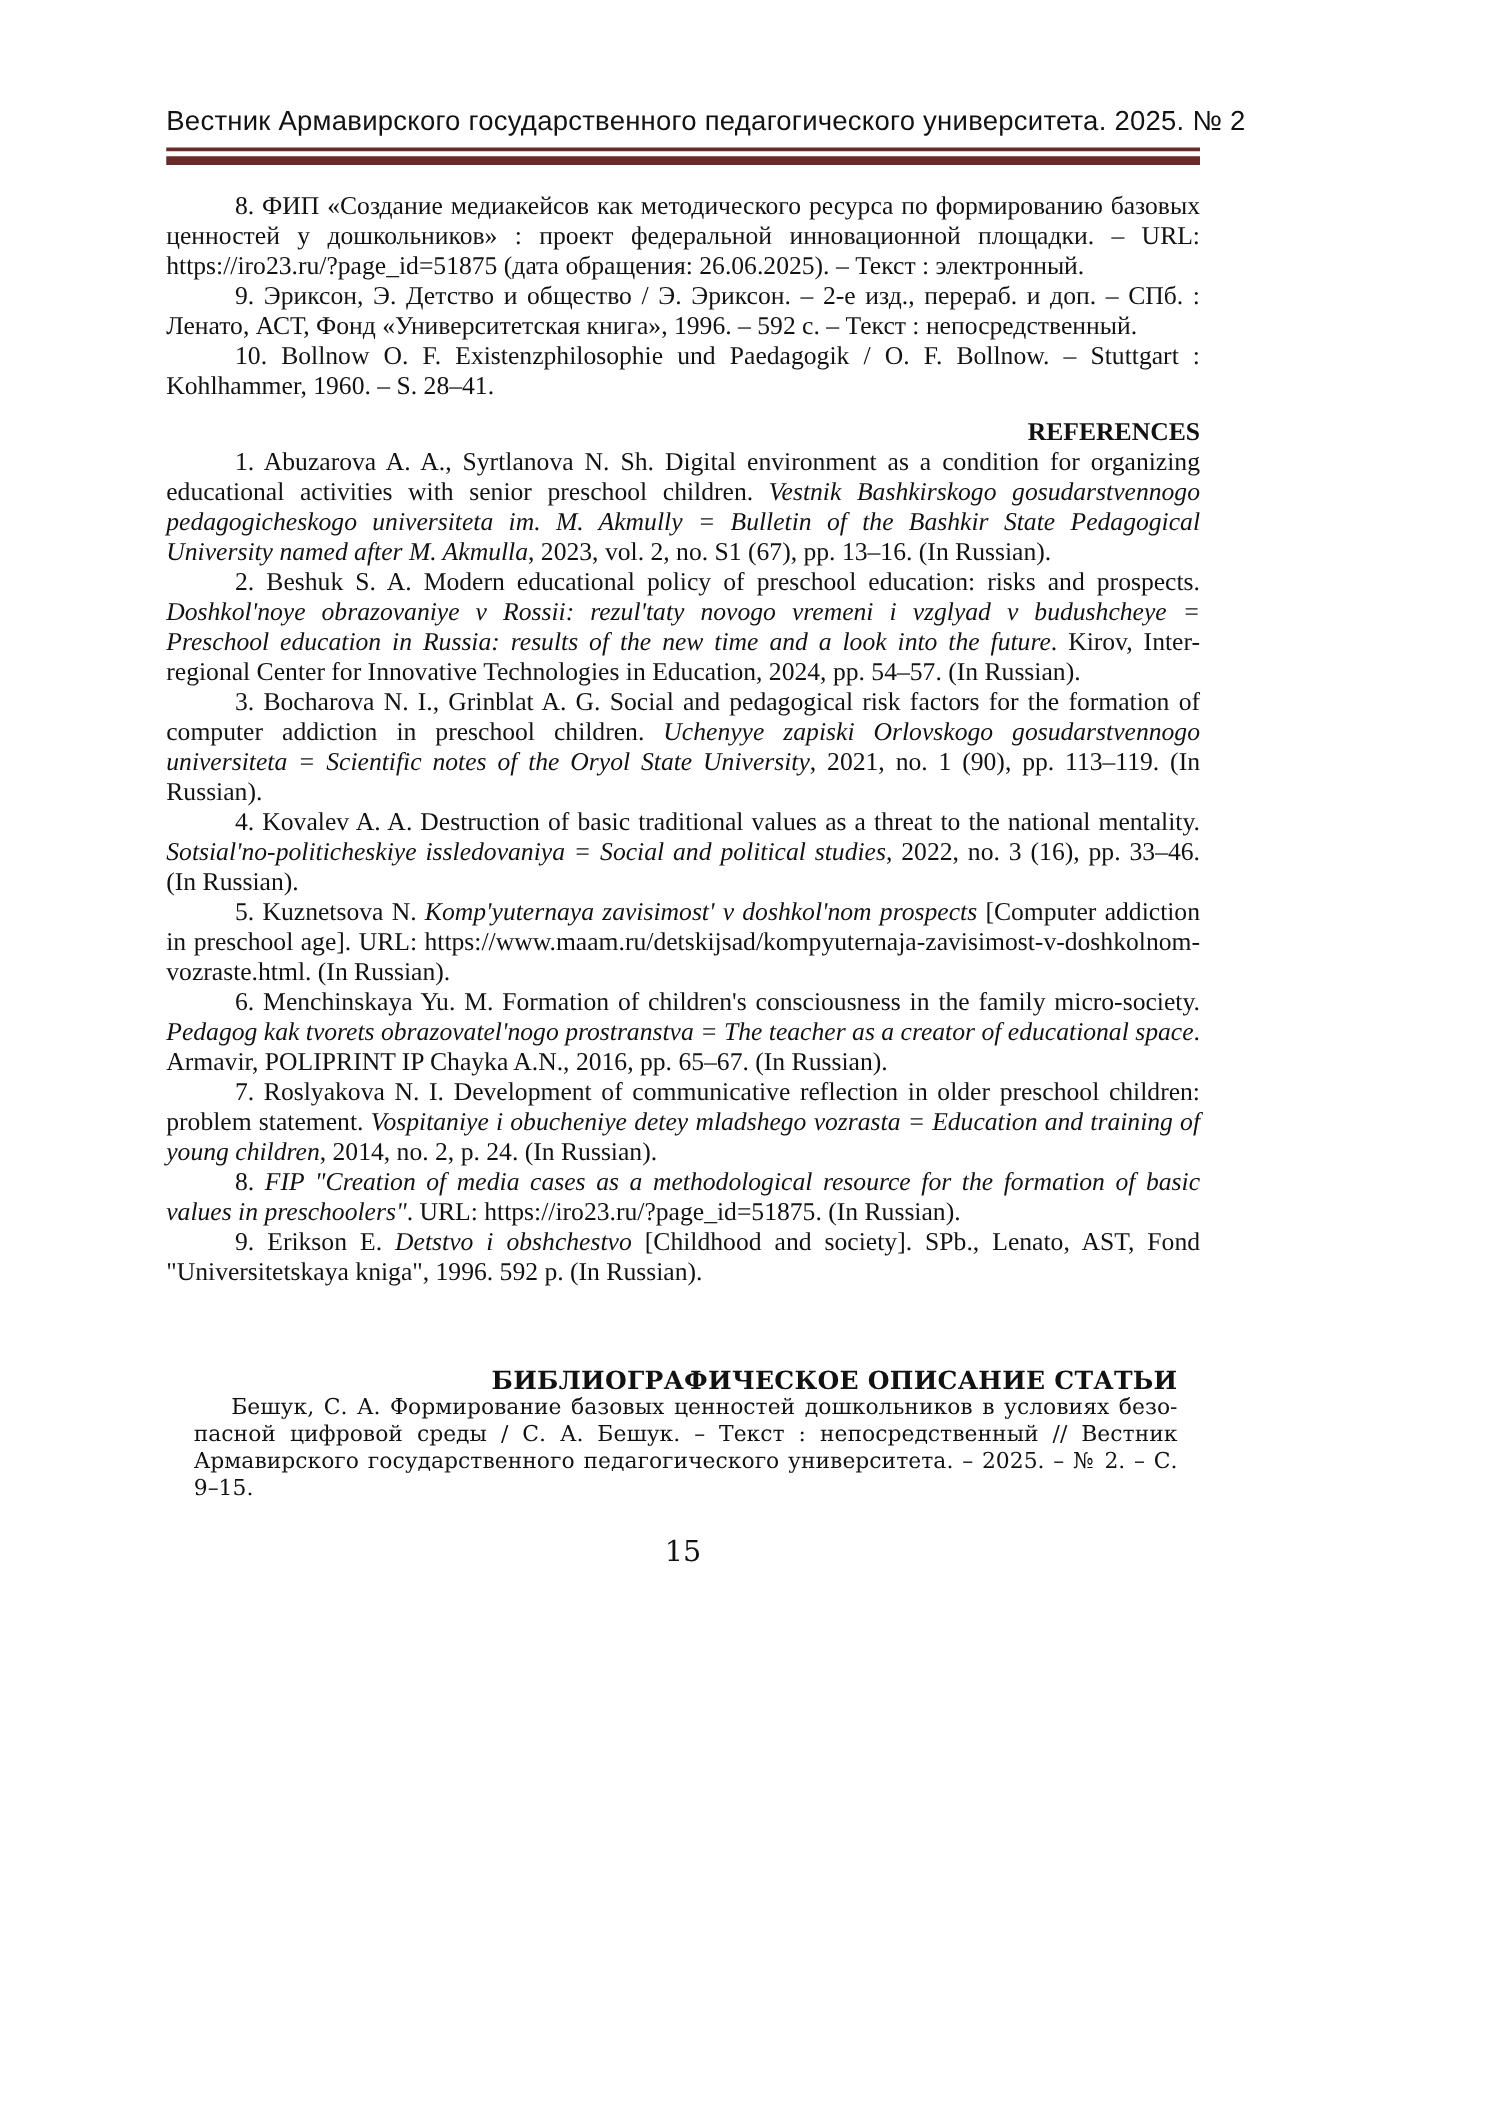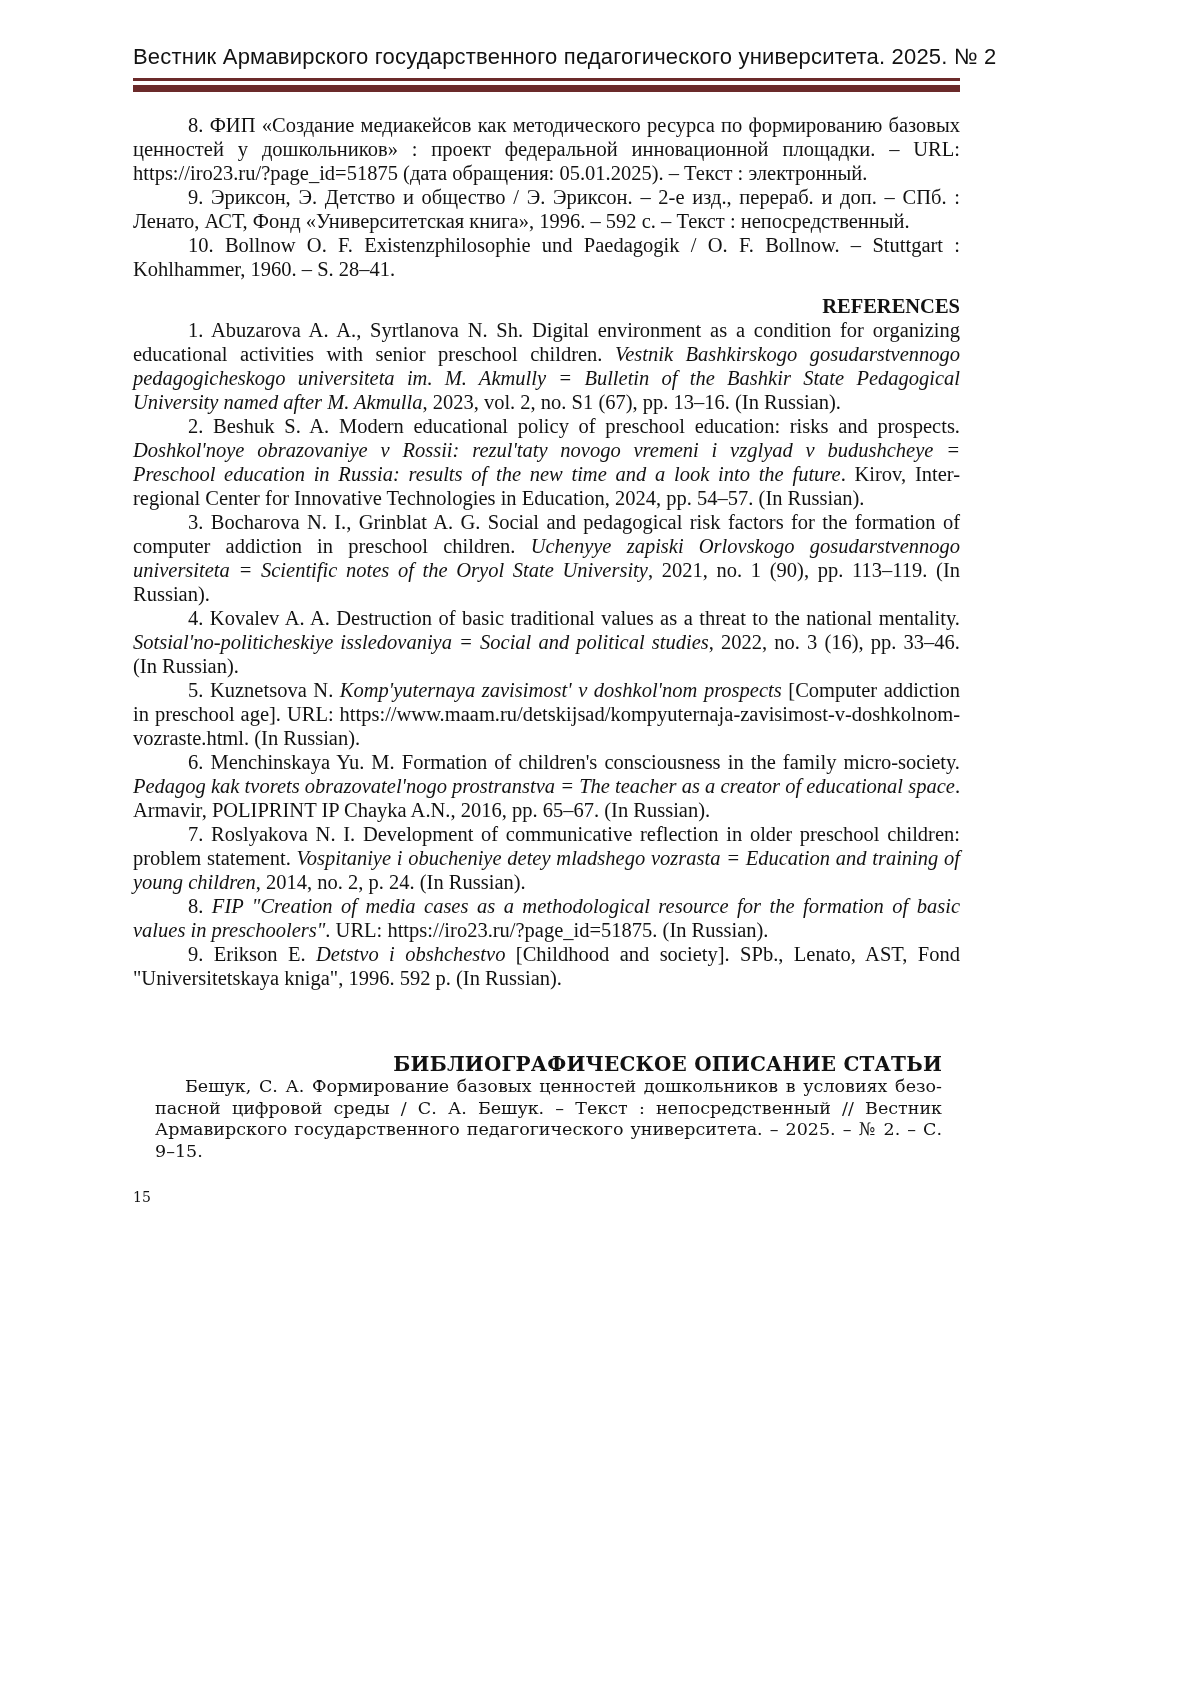--- a/index.html
+++ b/index.html
@@ -8,21 +8,21 @@
     width:1200px; height:1697px;
     margin:0 auto;
     background:#ffffff;
     color:#121212;
     overflow:hidden;
   }
   .content { margin-left:133px; width:827px; }
 
   
   .running-head {
-    padding-top:44px;
+    padding-top:84px;
     font-family:"Liberation Sans", sans-serif;
     font-size:22px;
     text-align:center;
     letter-spacing:0.2px;
     white-space:nowrap;
   }
   .rule-thin  { height:3px; background:#6b2a2a; margin-top:8px; }
   .rule-thick { height:7px; background:#6b2a2a; margin-top:4px; }
 
   
@@ -61,37 +61,38 @@
     line-height:20px;
     text-align:right;
     font-weight:bold;
     letter-spacing:0.2px;
   }
   .biblio p { margin:0; text-align:justify; text-indent:30px; }
 
   .page-num {
     margin-top:27px;
     font-family:"DejaVu Serif", serif;
-    font-size:14px;
+    font-size:23px;
+    text-align:center;
   }
 </style>
 </head>
 <body>
 
 <div class="page">
   <div class="content">
 
     <header>
       <div class="running-head">Вестник Армавирского государственного педагогического университета. 2025. № 2</div>
       <div class="rule-thin"></div>
       <div class="rule-thick"></div>
     </header>
 
     <main class="body-text">
-      <p><span>8. ФИП «Создание медиакейсов как методического ресурса по формированию базовых ценностей у дошкольников» : проект федеральной инновационной площадки. – URL: https://iro23.ru/?page_id=51875 (дата обращения: 05.01.2025). – Текст : электронный.</span></p>
+      <p><span>8. ФИП «Создание медиакейсов как методического ресурса по формированию базовых ценностей у дошкольников» : проект федеральной инновационной площадки. – URL: https://iro23.ru/?page_id=51875 (дата обращения: 26.06.2025). – Текст : электронный.</span></p>
       <p><span>9. Эриксон, Э. Детство и общество / Э. Эриксон. – 2-е изд., перераб. и доп. – СПб. : Ленато, АСТ, Фонд «Университетская книга», 1996. – 592 с. – Текст : непосредственный.</span></p>
       <p><span>10. Bollnow O. F. Existenzphilosophie und Paedagogik / O. F. Bollnow. – Stuttgart : Kohlhammer, 1960. – S. 28–41.</span></p>
 
       <h2 class="refs-heading">REFERENCES</h2>
 
       <p><span>1. Abuzarova A. A., Syrtlanova N. Sh. Digital environment as a condition for organizing educational activities with senior preschool children. </span><span class="it">Vestnik Bashkirskogo gosudarstvennogo pedagogicheskogo universiteta im. M. Akmully = Bulletin of the Bashkir State Pedagogical University named after M. Akmulla</span><span>, 2023, vol. 2, no. S1 (67), pp. 13–16. (In Russian).</span></p>
       <p><span>2. Beshuk S. A. Modern educational policy of preschool education: risks and prospects. </span><span class="it">Doshkol'noye obrazovaniye v Rossii: rezul'taty novogo vremeni i vzglyad v budushcheye = Preschool education in Russia: results of the new time and a look into the future</span><span>. Kirov, Inter-regional Center for Innovative Technologies in Education, 2024, pp. 54–57. (In Russian).</span></p>
       <p><span>3. Bocharova N. I., Grinblat A. G. Social and pedagogical risk factors for the formation of computer addiction in preschool children. </span><span class="it">Uchenyye zapiski Orlovskogo gosudarstvennogo universiteta = Scientific notes of the Oryol State University</span><span>, 2021, no. 1 (90), pp. 113–119. (In Russian).</span></p>
       <p><span>4. Kovalev A. A. Destruction of basic traditional values as a threat to the national mentality. </span><span class="it">Sotsial'no-politicheskiye issledovaniya = Social and political studies</span><span>, 2022, no. 3 (16), pp. 33–46. (In Russian).</span></p>
       <p><span>5. Kuznetsova N. </span><span class="it">Komp'yuternaya zavisimost' v doshkol'nom prospects</span><span> [Computer addiction in preschool age]. URL: https://www.maam.ru/detskijsad/kompyuternaja-zavisimost-v-doshkolnom-vozraste.html. (In Russian).</span></p>

